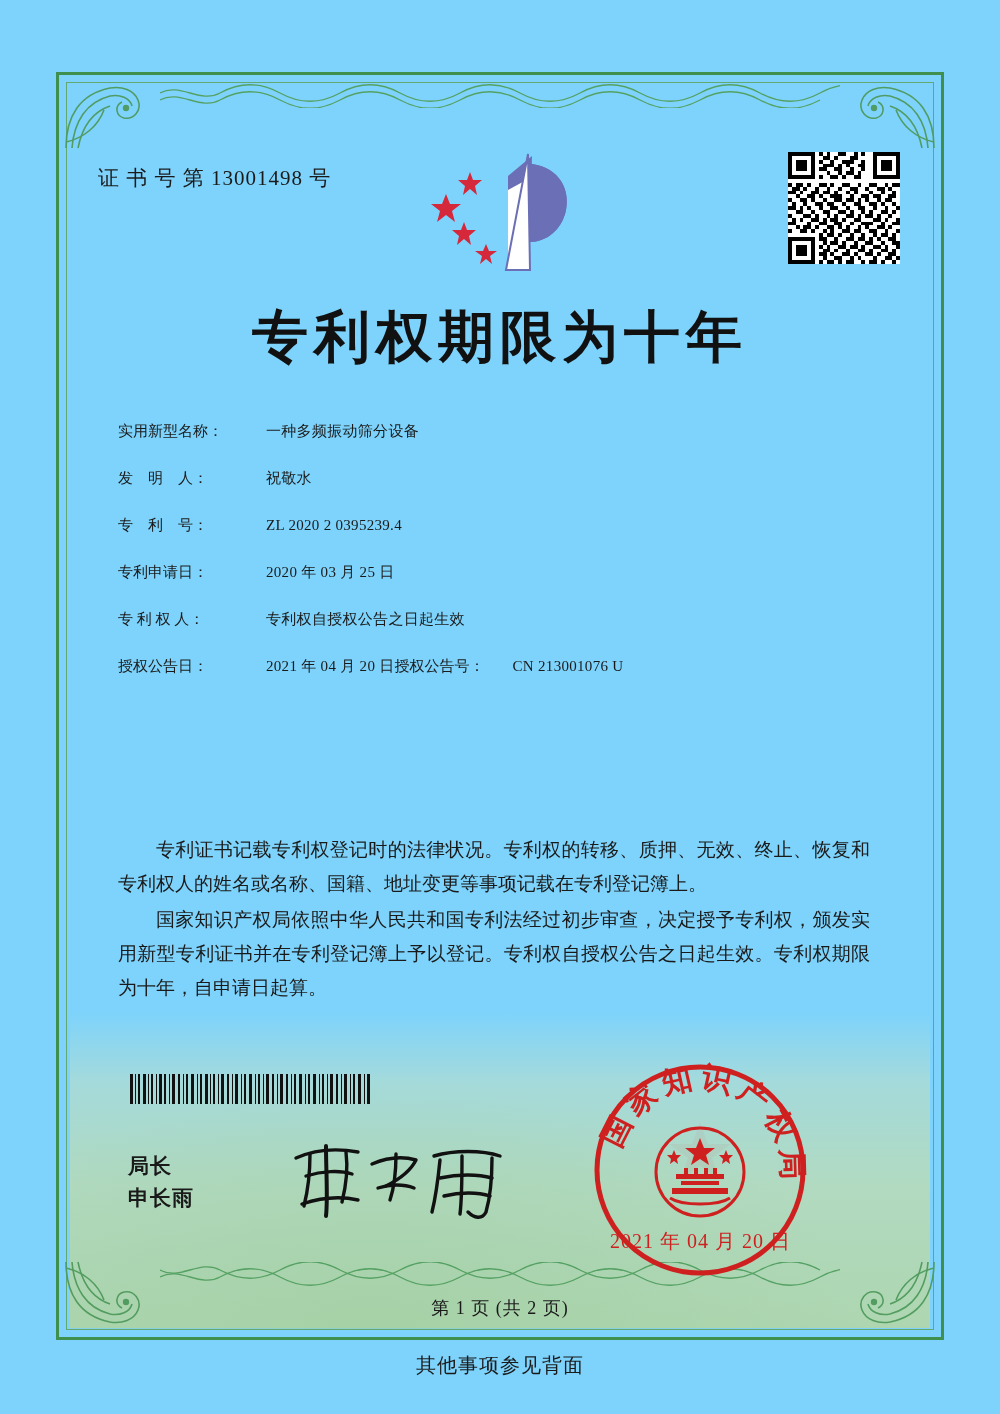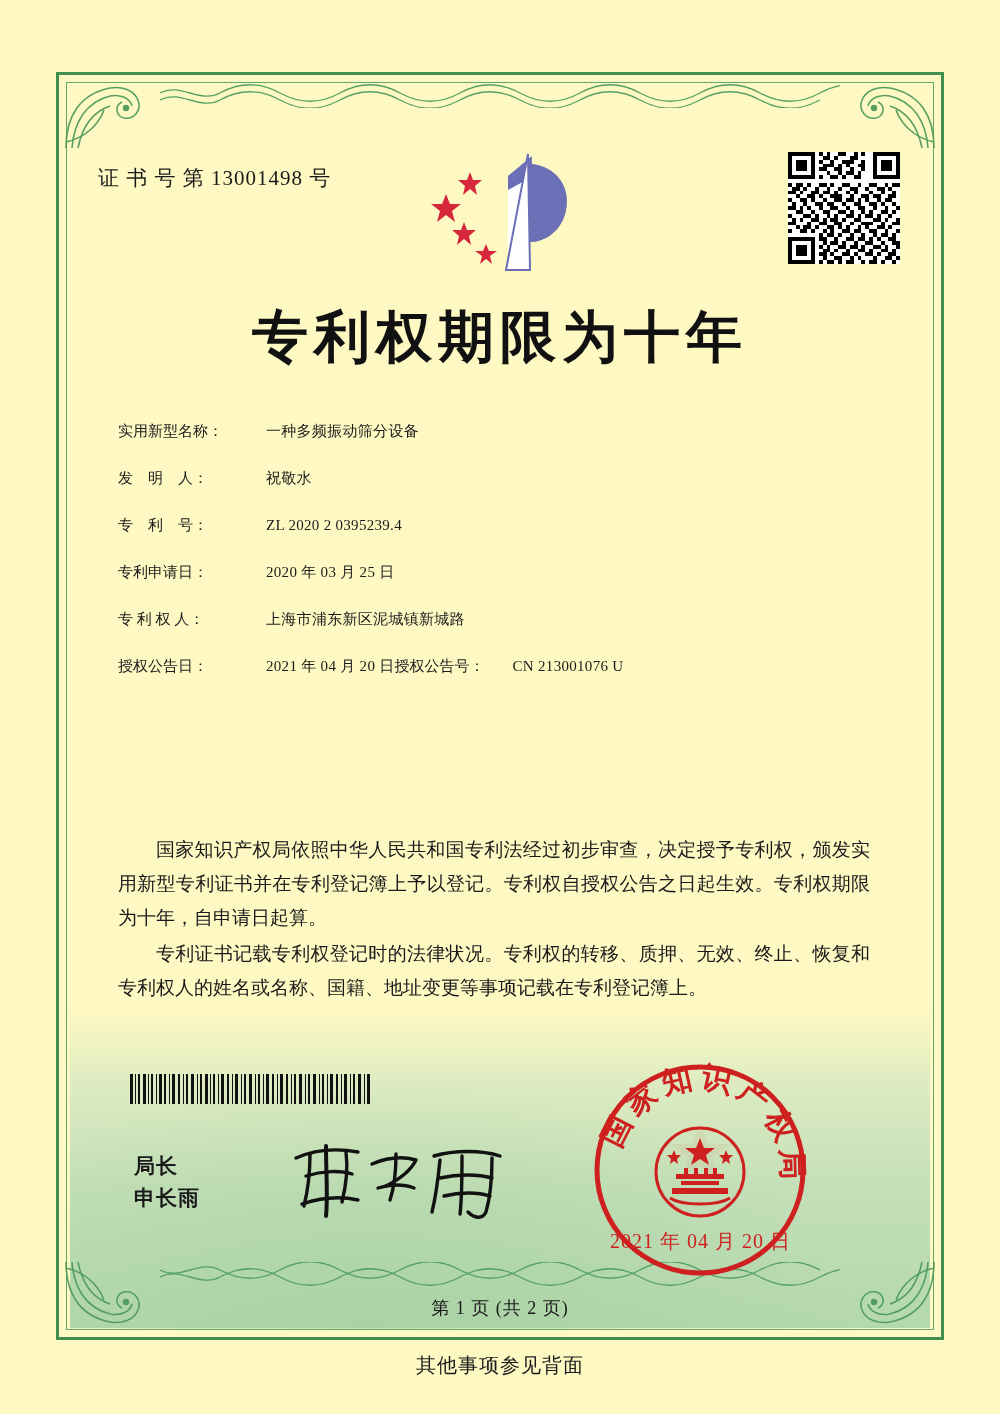--- a/index.html
+++ b/index.html
@@ -14,21 +14,21 @@
     color: #1a1a1a;
     position: relative;
     overflow: hidden;
   }
 
   .page {
     position: absolute;
     left: 0; top: 0;
     width: 1000px;
     height: 1414px;
-    background: #fef9c3;
+    background: #7dd3fc;
   }
 
   
   .frame-outer {
     position: absolute;
     left: 56px; top: 72px;
     width: 888px;
     height: 1268px;
     border: 3px solid #3f8f4f;
     box-sizing: border-box;
@@ -190,21 +190,20 @@
   
   .director {
     position: absolute;
     left: 128px;
     top: 1150px;
     font-size: 21px;
     font-weight: bold;
     line-height: 32px;
     letter-spacing: 1px;
     font-family: "DejaVu Serif", "Liberation Serif", serif;
-    margin-left: 6px;
   }
 
   
   .signature {
     position: absolute;
     left: 286px;
     top: 1128px;
     width: 240px;
     height: 96px;
   }
@@ -578,33 +577,33 @@
     <div class="field-row">
       <span class="field-label">专　利　号：</span>
       <span class="field-value">ZL 2020 2 0395239.4</span>
     </div>
     <div class="field-row">
       <span class="field-label">专利申请日：</span>
       <span class="field-value">2020 年 03 月 25 日</span>
     </div>
     <div class="field-row">
       <span class="field-label">专 利 权 人：</span>
-      <span class="field-value">上海市浦东新区泥城镇新城路</span>
+      <span class="field-value">专利权自授权公告之日起生效</span>
     </div>
     <div class="field-row two">
       <span class="field-label">授权公告日：</span>
       <span class="field-value">2021 年 04 月 20 日</span>
       <span class="second-label">授权公告号：</span>
       <span class="field-value">CN 213001076 U</span>
     </div>
   </div>
 
   <div class="body-text">
+    <p>专利证书记载专利权登记时的法律状况。专利权的转移、质押、无效、终止、恢复和专利权人的姓名或名称、国籍、地址变更等事项记载在专利登记簿上。</p>
     <p>国家知识产权局依照中华人民共和国专利法经过初步审查，决定授予专利权，颁发实用新型专利证书并在专利登记簿上予以登记。专利权自授权公告之日起生效。专利权期限为十年，自申请日起算。</p>
-    <p>专利证书记载专利权登记时的法律状况。专利权的转移、质押、无效、终止、恢复和专利权人的姓名或名称、国籍、地址变更等事项记载在专利登记簿上。</p>
   </div>
 
   <div class="barcode">
     <svg width="240" height="30" viewBox="0 0 240 30" shape-rendering="crispEdges">
       <rect width="240" height="30" fill="none"></rect>
       <g fill="#111">
         <rect x="0" y="0" width="3" height="30"></rect>
           <rect x="5" y="0" width="1" height="30"></rect>
         <rect x="8" y="0" width="2" height="30"></rect>
           <rect x="13" y="0" width="3" height="30"></rect>

